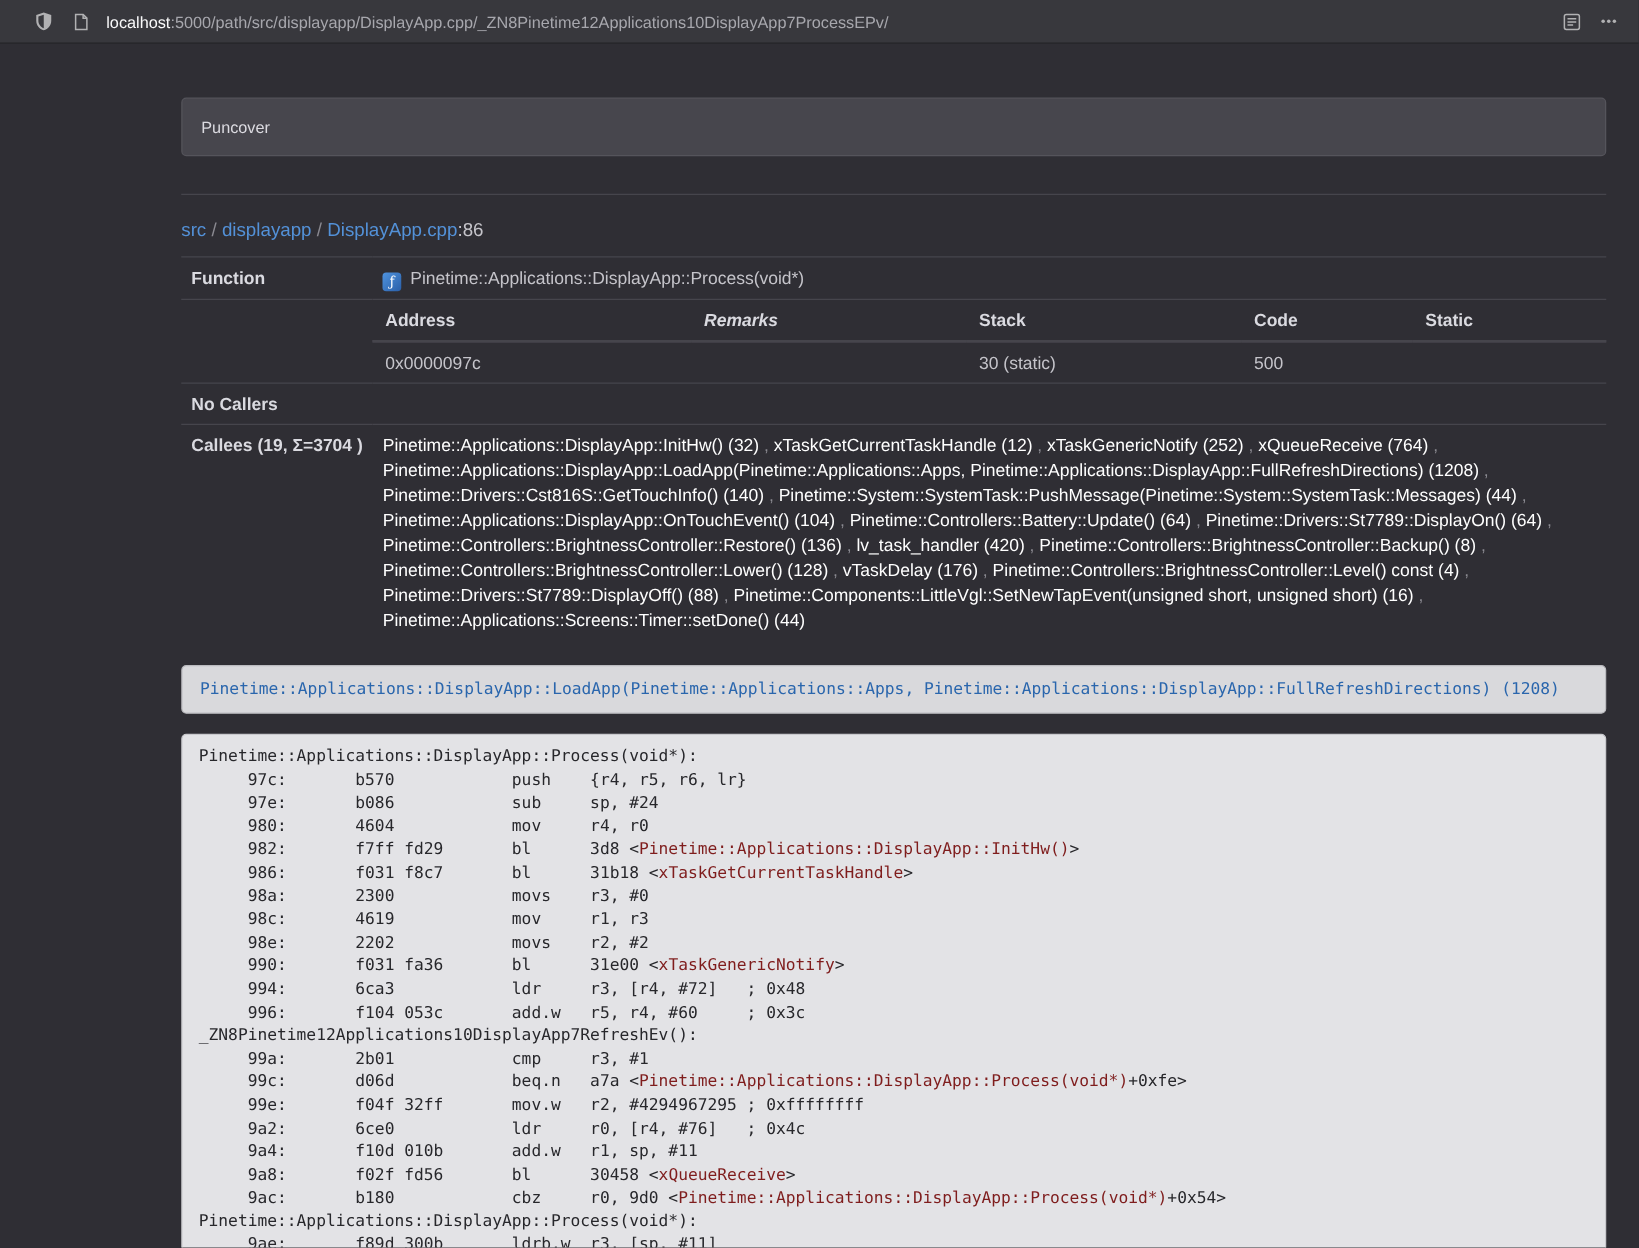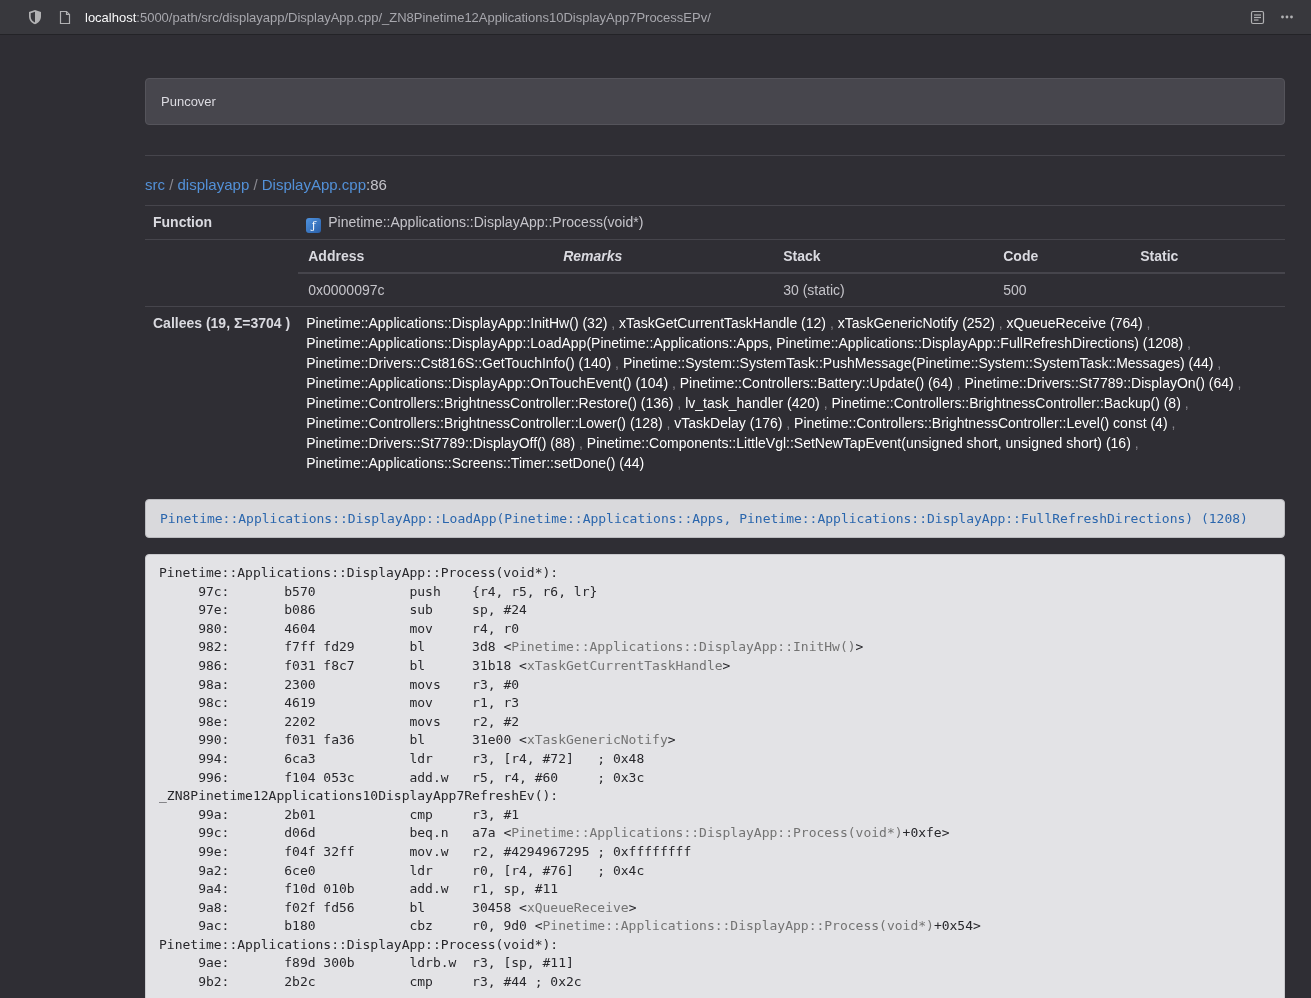--- a/index.html
+++ b/index.html
@@ -106,21 +106,21 @@
     border: 1px solid #c9c9cd;
     border-radius: 4px;
     padding: 9px 13px;
     font-family: "DejaVu Sans Mono", "Liberation Mono", monospace;
     font-size: 13px; line-height: 18.6px;
     color: #27272b;
     tab-size: 8; -moz-tab-size: 8;
     white-space: pre;
     overflow: hidden;
   }
-  a.code-link { color: #737373; text-decoration: none; }
+  a.code-link { color: #7f1d1d; text-decoration: none; }
 </style>
 </head>
 <body>
 
 <header class="browser-bar">
   <span class="tb-icon">
     <svg width="16" height="16" viewBox="0 0 16 16">
         <path fill="#b1b1b3" d="M8 1l6 2v4.5c0 3.7-2.5 6.6-6 7.7-3.5-1.1-6-4-6-7.7V3l6-2zm0 1.8L3.7 4.2v3.3c0 2.8 1.8 5 4.3 6V2.8z"></path>
       </svg>
   </span>
@@ -187,20 +187,24 @@
               <tr>
                 <td>0x0000097c</td>
                 <td></td>
                 <td>30 (static)</td>
                 <td>500</td>
                 <td></td>
               </tr>
             </tbody>
           </table>
         </td>
+      </tr>
+      <tr>
+        <th class="rowhead">No Callers</th>
+        <td></td>
       </tr>
       <tr>
         <th class="rowhead">Callees (19, Σ=3704 )</th>
         <td class="callees"><a href="#" class="callee-link">Pinetime::Applications::DisplayApp::InitHw() (32)</a><span class="sep"> , </span><a href="#" class="callee-link">xTaskGetCurrentTaskHandle (12)</a><span class="sep"> , </span><a href="#" class="callee-link">xTaskGenericNotify (252)</a><span class="sep"> , </span><a href="#" class="callee-link">xQueueReceive (764)</a><span class="sep"> , </span><a href="#" class="callee-link">Pinetime::Applications::DisplayApp::LoadApp(Pinetime::Applications::Apps, Pinetime::Applications::DisplayApp::FullRefreshDirections) (1208)</a><span class="sep"> , </span><a href="#" class="callee-link">Pinetime::Drivers::Cst816S::GetTouchInfo() (140)</a><span class="sep"> , </span><a href="#" class="callee-link">Pinetime::System::SystemTask::PushMessage(Pinetime::System::SystemTask::Messages) (44)</a><span class="sep"> , </span><a href="#" class="callee-link">Pinetime::Applications::DisplayApp::OnTouchEvent() (104)</a><span class="sep"> , </span><a href="#" class="callee-link">Pinetime::Controllers::Battery::Update() (64)</a><span class="sep"> , </span><a href="#" class="callee-link">Pinetime::Drivers::St7789::DisplayOn() (64)</a><span class="sep"> , </span><a href="#" class="callee-link">Pinetime::Controllers::BrightnessController::Restore() (136)</a><span class="sep"> , </span><a href="#" class="callee-link">lv_task_handler (420)</a><span class="sep"> , </span><a href="#" class="callee-link">Pinetime::Controllers::BrightnessController::Backup() (8)</a><span class="sep"> , </span><a href="#" class="callee-link">Pinetime::Controllers::BrightnessController::Lower() (128)</a><span class="sep"> , </span><a href="#" class="callee-link">vTaskDelay (176)</a><span class="sep"> , </span><a href="#" class="callee-link">Pinetime::Controllers::BrightnessController::Level() const (4)</a><span class="sep"> , </span><a href="#" class="callee-link">Pinetime::Drivers::St7789::DisplayOff() (88)</a><span class="sep"> , </span><a href="#" class="callee-link">Pinetime::Components::LittleVgl::SetNewTapEvent(unsigned short, unsigned short) (16)</a><span class="sep"> , </span><a href="#" class="callee-link">Pinetime::Applications::Screens::Timer::setDone() (44)</a></td>
       </tr>
     </tbody>
   </table>
 
   <div class="symbol-banner">
     <a href="#">Pinetime::Applications::DisplayApp::LoadApp(Pinetime::Applications::Apps, Pinetime::Applications::DisplayApp::FullRefreshDirections) (1208)</a>

